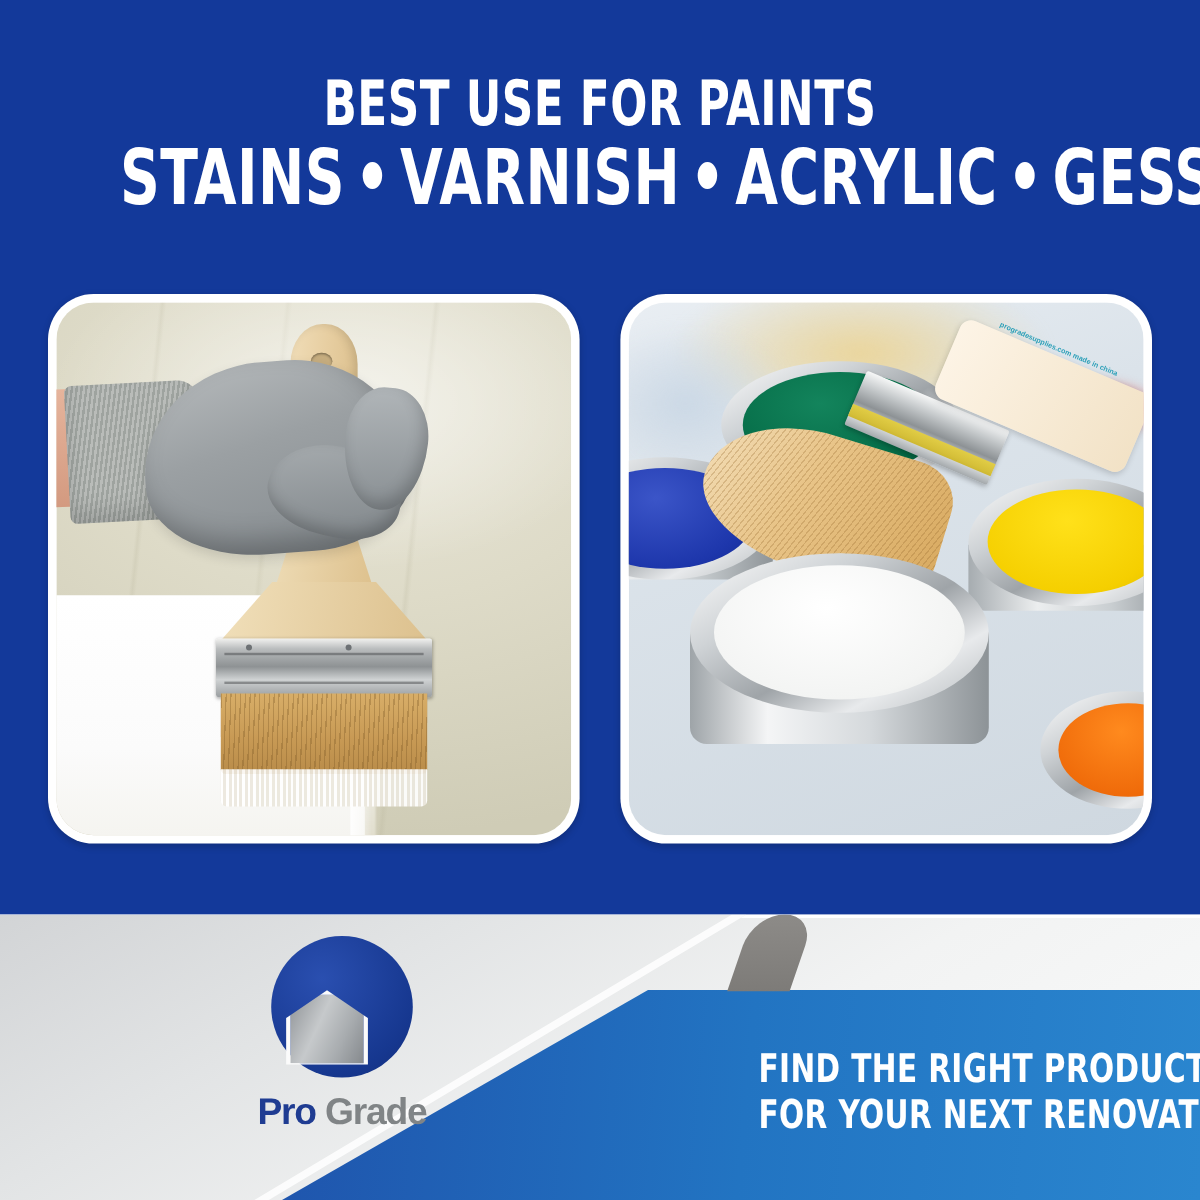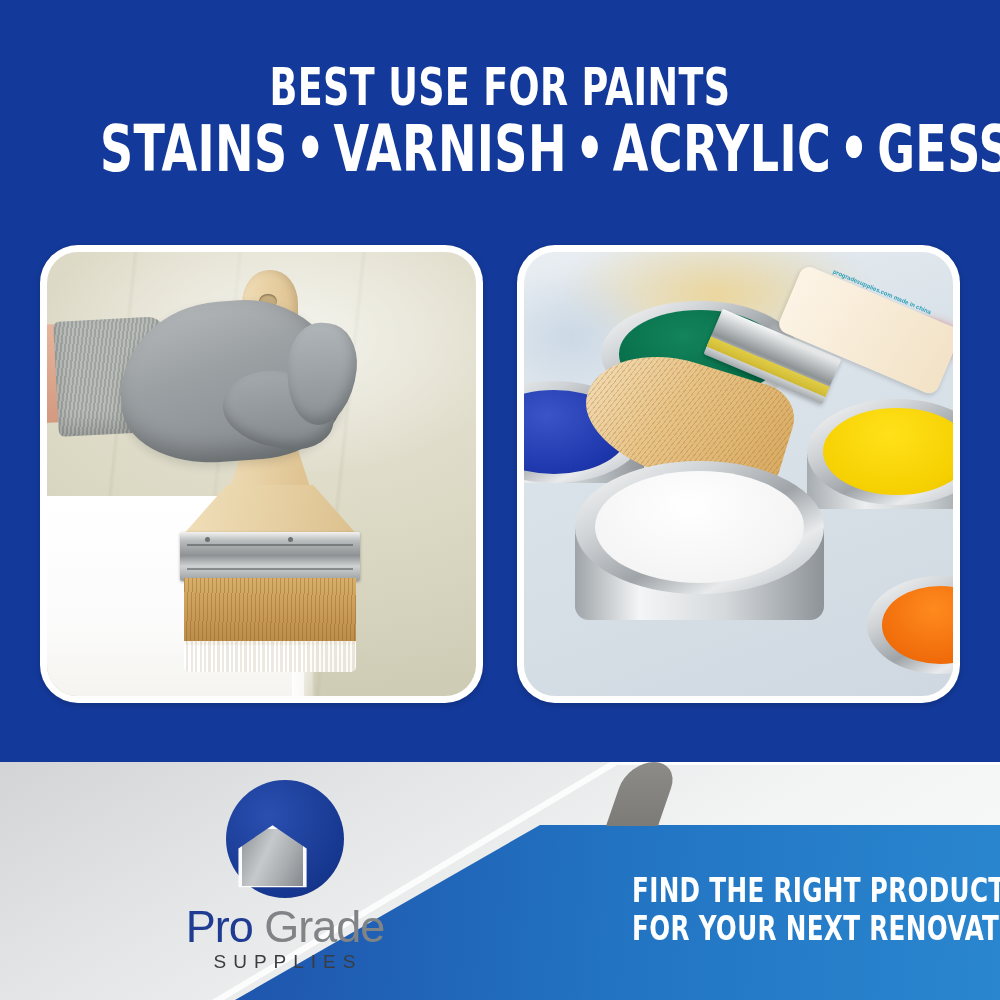--- a/index.html
+++ b/index.html
@@ -246,21 +246,21 @@
   .logo-house{
     position:absolute;left:6%;top:22%;width:76%;height:74%;
     background:linear-gradient(115deg,#8e9296 0%,#c6c9cb 40%,#a8acaf 70%,#85898d 100%);
     clip-path:polygon(50% 0%, 100% 36%, 100% 96%, 0% 96%, 0% 36%);
     border:4px solid #fbfbfb;box-sizing:border-box;
   }
   .logo-house-mask{
     position:absolute;left:6%;top:22%;width:76%;height:74%;
     clip-path:polygon(50% 0%, 100% 36%, 100% 100%, 0% 100%, 0% 36%);
   }
-  .logo-text{margin-top:6px;font-size:45px;font-weight:normal;letter-spacing:-1px;line-height:46px;}
+  .logo-text{margin-top:6px;font-size:31px;font-weight:bold;letter-spacing:-1px;line-height:46px;}
   .lt-pro{color:#1F3C92;}
   .lt-grade{color:#808486;}
   .logo-sub{font-size:19px;letter-spacing:7px;color:#3a3d40;margin-top:1px;margin-left:6px;}
 
   
   .tagline{position:absolute;left:632px;top:110px;color:#ffffff;font-weight:bold;
     font-family:"Liberation Sans Narrow","DejaVu Sans Condensed","Liberation Sans",sans-serif;}
   .tg-line{font-size:33px;line-height:38px;white-space:nowrap;transform:scaleX(0.83);transform-origin:left center;letter-spacing:.4px;}
 </style>
 </head>
@@ -359,21 +359,20 @@
     <div class="fold-edge"></div>
 
     <div class="logo-wrap">
       <div class="logo-mark">
         <div class="logo-circle"></div>
         <div class="logo-house-mask">
           <div class="logo-house"></div>
         </div>
       </div>
       <div class="logo-text"><span class="lt-pro">Pro</span> <span class="lt-grade">Grade</span></div>
-      <div class="logo-sub">SUPPLIES</div>
     </div>
 
     <div class="tagline">
       <div class="tg-line">FIND THE RIGHT PRODUCT</div>
       <div class="tg-line">FOR YOUR NEXT RENOVATION</div>
     </div>
   </div>
 
 </div>
 

